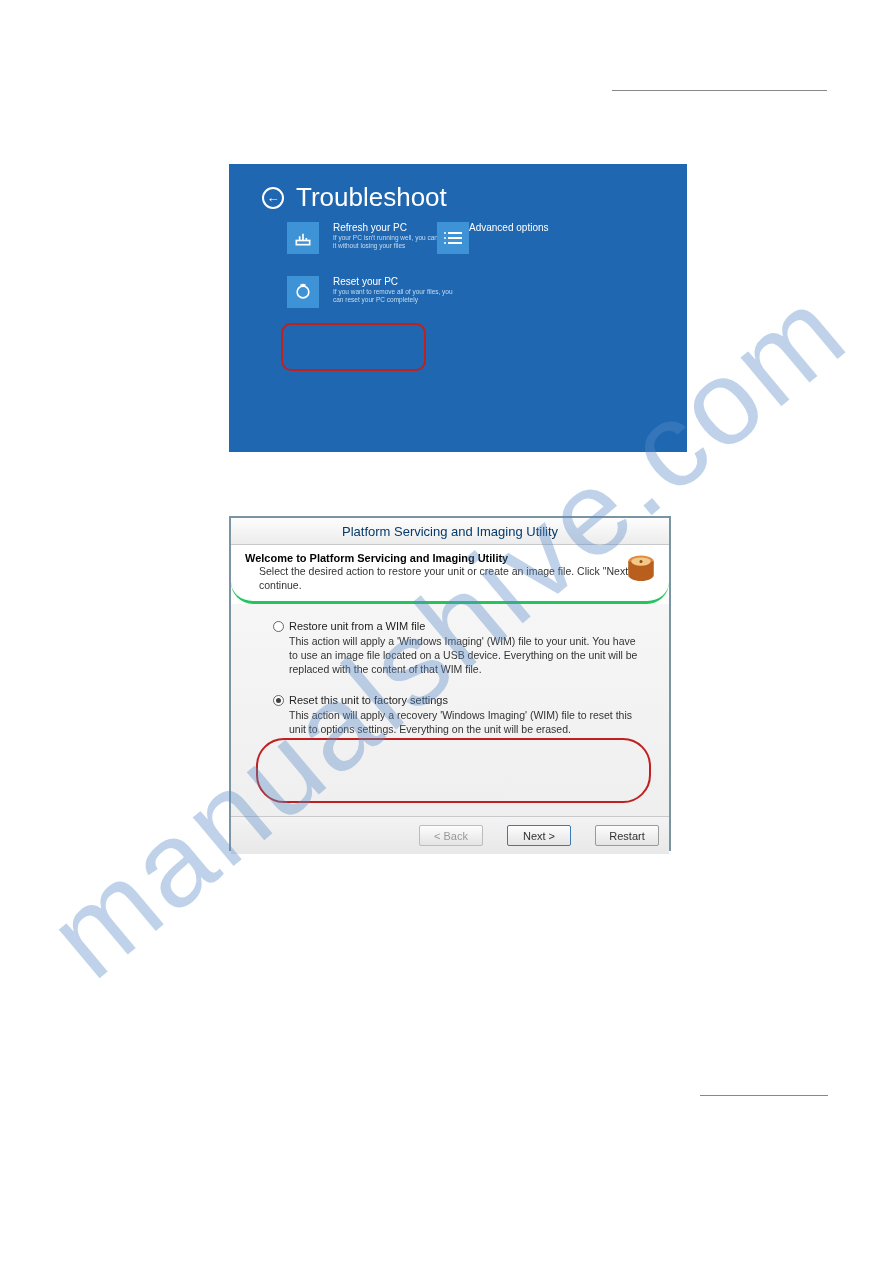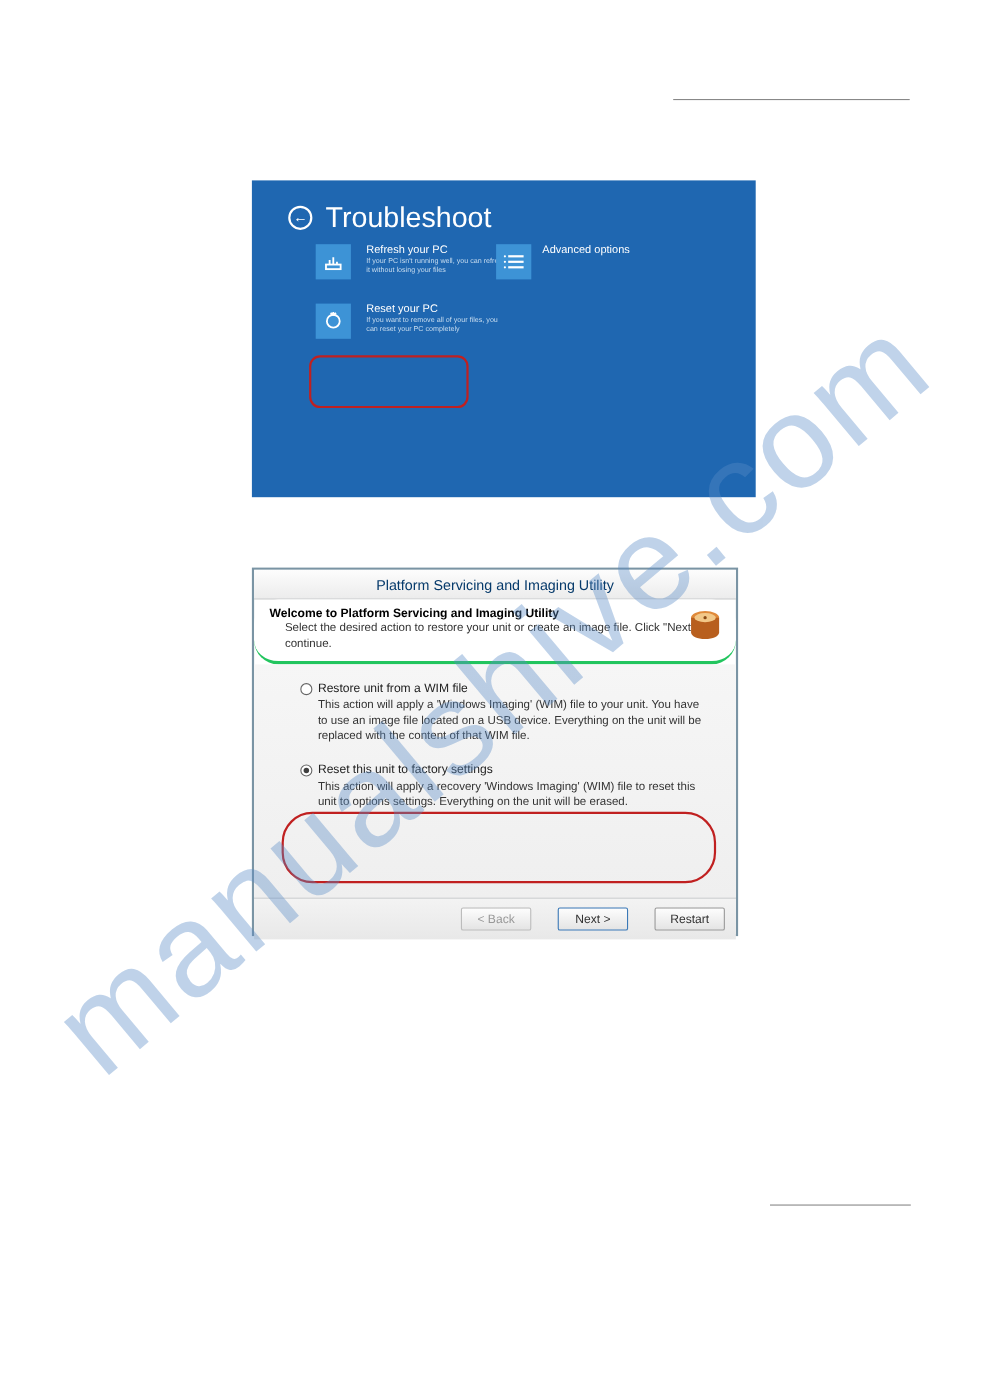--- a/index.html
+++ b/index.html
@@ -94,21 +94,21 @@
     display: flex;
     align-items: center;
     justify-content: center;
     color: #fff;
   }
   .tile-icon svg { width: 20px; height: 20px; }
   .tile-text { max-width: 130px; }
   .tile-title { font-size: 10px; color: #fff; }
   .tile-sub { font-size: 6.5px; color: #c7dcef; line-height: 1.25; margin-top: 1px; }
 
-  .tile-adv { position: absolute; top: 58px; left: 222px; display: flex; gap: 10px; }
+  .tile-adv { position: absolute; top: 58px; left: 208px; display: flex; }
   .adv-icon {
     width: 32px; height: 32px;
     background: #3d93d6;
     display:flex; align-items:center; justify-content:center;
   }
   .adv-lines { display:flex; flex-direction:column; gap:3px; }
   .adv-line { display:flex; align-items:center; gap:2px;}
   .adv-dot { width:2px; height:2px; background:#fff; border-radius:50%;}
   .adv-bar { width:14px; height:1.5px; background:#fff;}
   .adv-title { font-size: 10px; color:#fff;}

